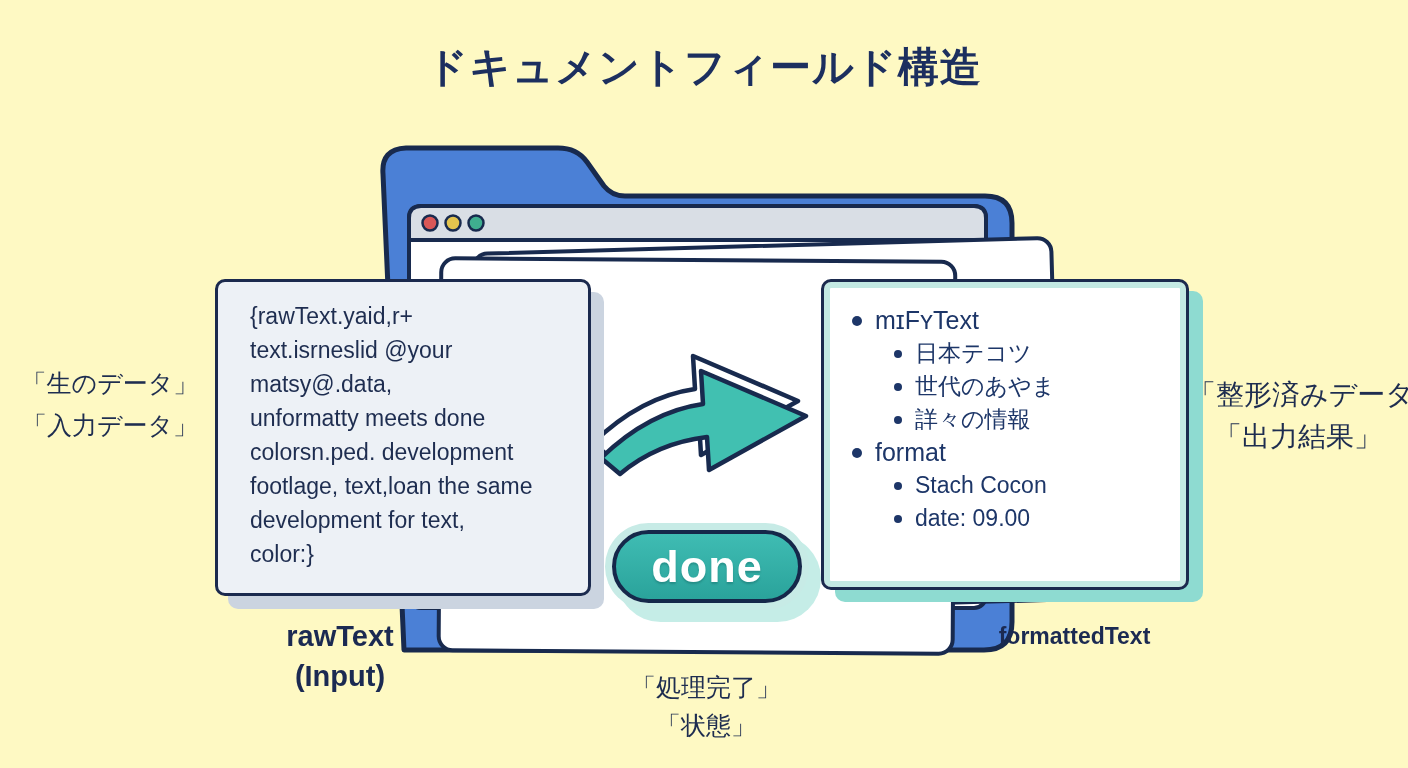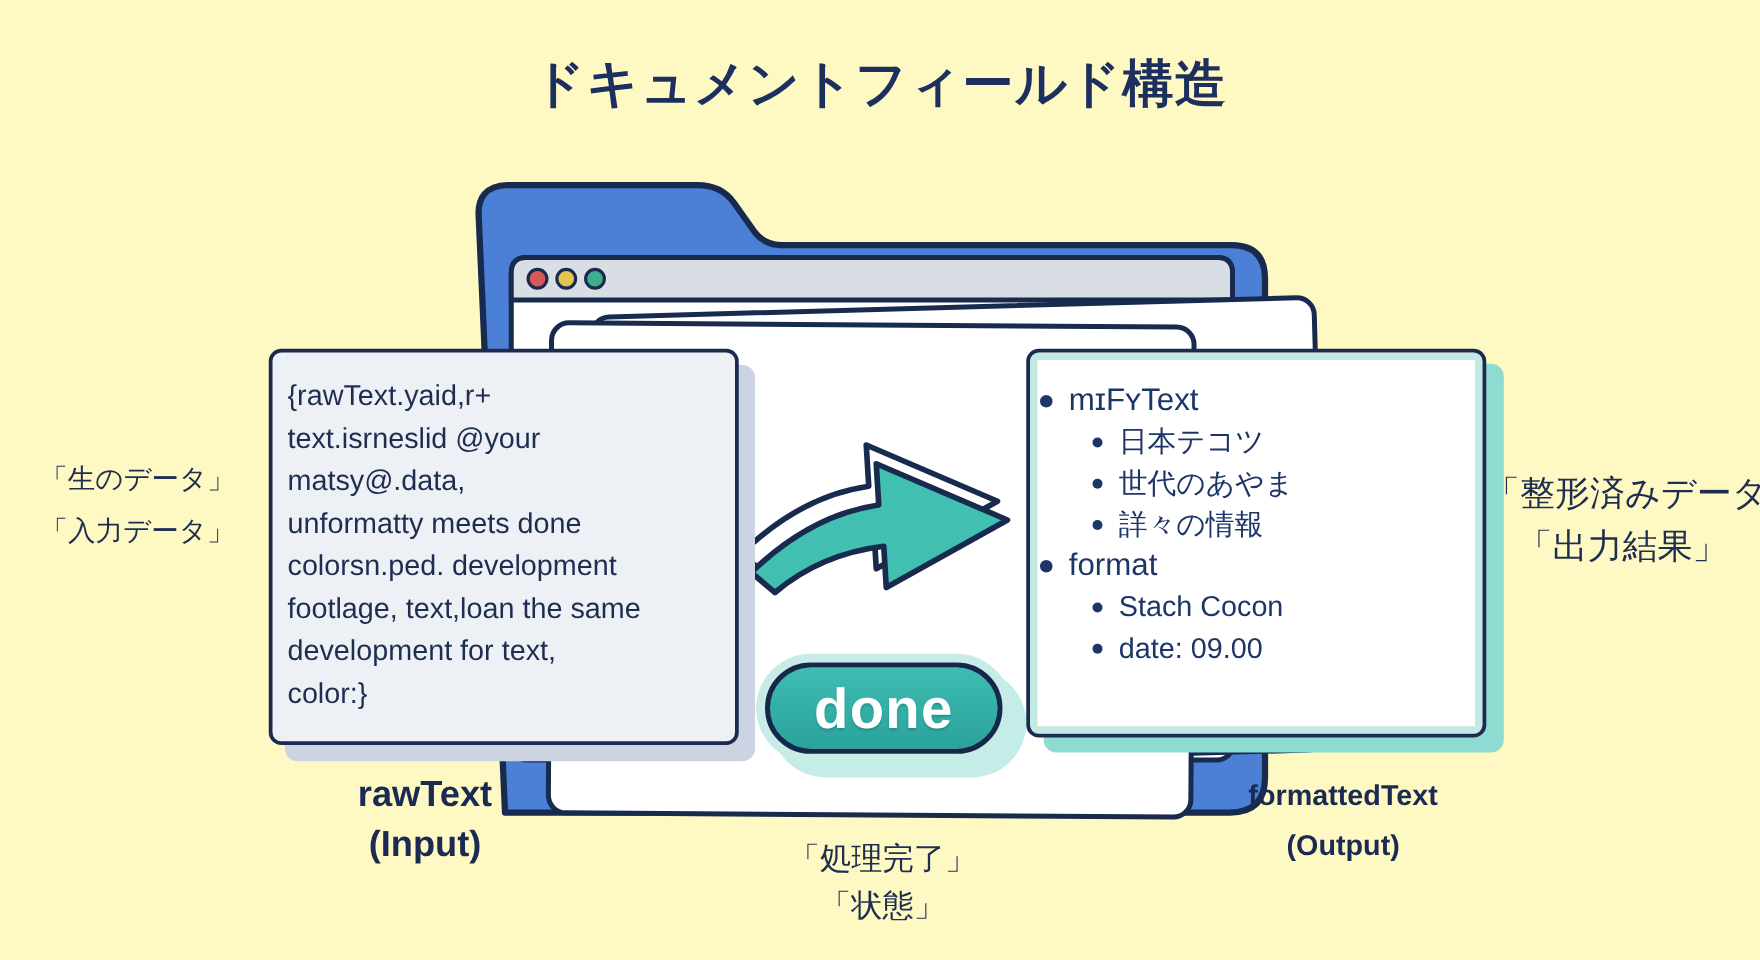--- a/index.html
+++ b/index.html
@@ -9,36 +9,36 @@
   .abs{position:absolute;}
 
   .title{left:0;top:40px;width:1408px;text-align:center;
     font-size:41px;font-weight:800;color:#1c2f5f;letter-spacing:1px;}
 
   .bg-svg{left:0;top:0;width:1408px;height:768px;}
 
   
   .raw-card{left:215px;top:279px;width:376px;height:317px;background:#edf1f6;
     border:3.5px solid #1b2a4e;border-radius:10px;
-    box-shadow:13px 13px 0 #cbd4e0;padding:17px 12px;z-index:5;}
+    box-shadow:13px 13px 0 #cbd4e0;padding:17px 32px;z-index:5;}
   .raw-line{font-size:23px;line-height:34px;color:#1e2d50;white-space:nowrap;}
 
   
   .fmt-card{left:821px;top:279px;width:368px;height:311px;background:#ffffff;
     border:3.5px solid #1b2a4e;border-radius:10px;
-    box-shadow:14px 12px 0 #8edbd1, inset 0 0 0 6px #c3e9e3;padding:22px 18px 16px 8px;z-index:5;}
+    box-shadow:14px 12px 0 #8edbd1, inset 0 0 0 6px #c3e9e3;padding:22px 18px 16px 28px;z-index:5;}
   .fmt-item{display:flex;align-items:center;color:#1d3668;}
   .fmt-item.lvl1{font-size:25px;line-height:33px;margin-left:0;}
   .fmt-item.lvl2{font-size:23px;line-height:33px;margin-left:42px;}
   .dot{display:inline-block;border-radius:50%;background:#1d3668;margin-right:13px;flex:0 0 auto;}
   .lvl1 .dot{width:10px;height:10px;}
   .lvl2 .dot{width:8px;height:8px;}
 
   
-  .side-label{font-size:22px;color:#1e2d50;text-align:center;line-height:42px;z-index:6;}
+  .side-label{font-size:25px;color:#1e2d50;text-align:center;line-height:42px;z-index:6;}
   .side-label.left{left:8px;top:362px;width:204px;}
   .side-label.right{left:1188px;top:374px;width:220px;font-size:28px;white-space:nowrap;}
 
   
   .caption{font-weight:800;color:#1b2a52;text-align:center;z-index:6;}
   .caption.raw{left:240px;top:616px;width:200px;font-size:29px;line-height:40px;}
   .caption.fmt{left:952px;top:616px;width:245px;font-size:23px;line-height:40px;}
   .caption.done{left:598px;top:668px;width:216px;font-size:25px;line-height:38px;font-weight:400;color:#1e2d50;}
 
   
@@ -133,20 +133,19 @@
   <div class="abs done-pill">
     <span>done</span>
   </div>
 
   <div class="abs caption raw">
     <div>rawText</div>
     <div>(Input)</div>
   </div>
   <div class="abs caption fmt">
     <div>formattedText</div>
-    <div>(Output)</div>
   </div>
   <div class="abs caption done">
     <div>「処理完了」</div>
     <div>「状態」</div>
   </div>
 
 </div>
 
 </body></html>

